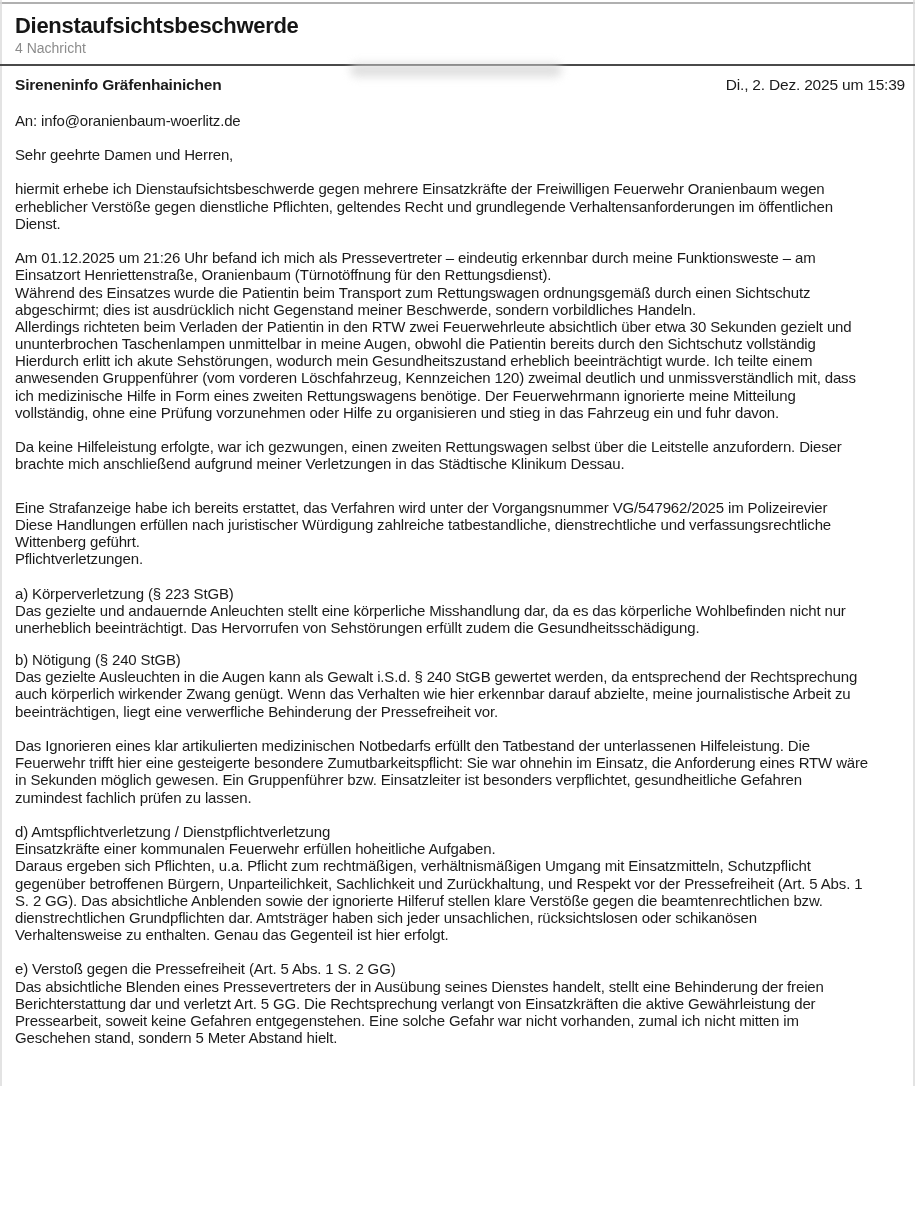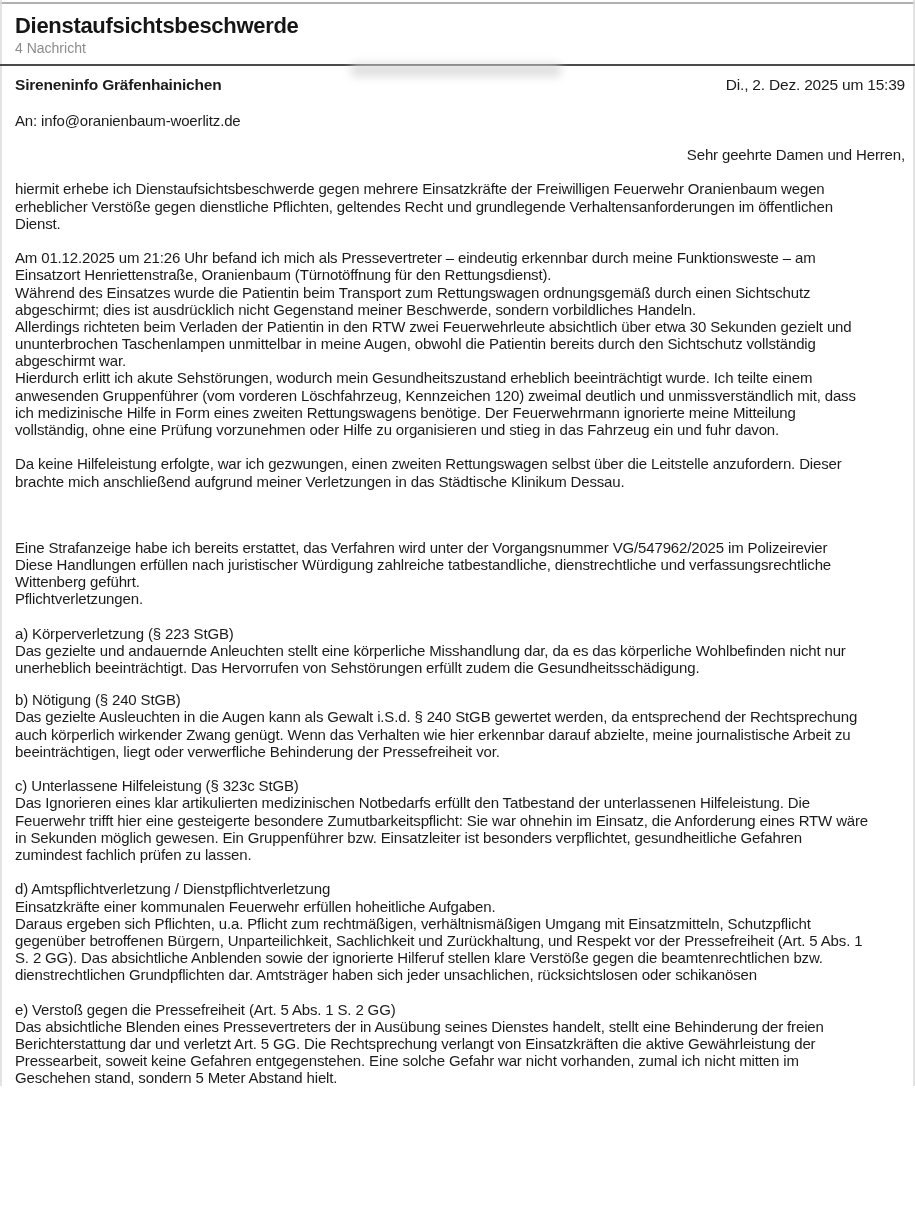--- a/index.html
+++ b/index.html
@@ -77,76 +77,75 @@
   <div class="msg-count">4 Nachricht</div>
 
   <div class="rule rule-header"></div>
 
   <div class="sender">Sireneninfo Gräfenhainichen</div>
   <div class="redacted-smudge"></div>
   <div class="date">Di., 2. Dez. 2025 um 15:39</div>
   <div class="addr addr-to">An: info@oranienbaum-woerlitz.de</div>
 
   <div class="body-text" id="body-container">
-      <div class="para" style="margin-top: 0px; text-align: right;">
+      <div class="para" style="margin-top: 0px;">
         <div class="line">Sehr geehrte Damen und Herren,</div>
       </div>
       <div class="para" style="margin-top: 17.2px;">
         <div class="line">hiermit erhebe ich Dienstaufsichtsbeschwerde gegen mehrere Einsatzkräfte der Freiwilligen Feuerwehr Oranienbaum wegen</div>
         <div class="line">erheblicher Verstöße gegen dienstliche Pflichten, geltendes Recht und grundlegende Verhaltensanforderungen im öffentlichen</div>
         <div class="line">Dienst.</div>
       </div>
       <div class="para" style="margin-top: 17.2px;">
         <div class="line">Am 01.12.2025 um 21:26 Uhr befand ich mich als Pressevertreter – eindeutig erkennbar durch meine Funktionsweste – am</div>
         <div class="line">Einsatzort Henriettenstraße, Oranienbaum (Türnotöffnung für den Rettungsdienst).</div>
         <div class="line">Während des Einsatzes wurde die Patientin beim Transport zum Rettungswagen ordnungsgemäß durch einen Sichtschutz</div>
         <div class="line">abgeschirmt; dies ist ausdrücklich nicht Gegenstand meiner Beschwerde, sondern vorbildliches Handeln.</div>
         <div class="line">Allerdings richteten beim Verladen der Patientin in den RTW zwei Feuerwehrleute absichtlich über etwa 30 Sekunden gezielt und</div>
         <div class="line">ununterbrochen Taschenlampen unmittelbar in meine Augen, obwohl die Patientin bereits durch den Sichtschutz vollständig</div>
-        <div class="line">abgeschirmt war.</div>
         <div class="line">Hierdurch erlitt ich akute Sehstörungen, wodurch mein Gesundheitszustand erheblich beeinträchtigt wurde. Ich teilte einem</div>
         <div class="line">anwesenden Gruppenführer (vom vorderen Löschfahrzeug, Kennzeichen 120) zweimal deutlich und unmissverständlich mit, dass</div>
         <div class="line">ich medizinische Hilfe in Form eines zweiten Rettungswagens benötige. Der Feuerwehrmann ignorierte meine Mitteilung</div>
         <div class="line">vollständig, ohne eine Prüfung vorzunehmen oder Hilfe zu organisieren und stieg in das Fahrzeug ein und fuhr davon.</div>
       </div>
       <div class="para" style="margin-top: 17.2px;">
         <div class="line">Da keine Hilfeleistung erfolgte, war ich gezwungen, einen zweiten Rettungswagen selbst über die Leitstelle anzufordern. Dieser</div>
         <div class="line">brachte mich anschließend aufgrund meiner Verletzungen in das Städtische Klinikum Dessau.</div>
       </div>
-      <div class="para" style="margin-top: 49px;">
+      <div class="para" style="margin-top: 26px;">
         <div class="line">Eine Strafanzeige habe ich bereits erstattet, das Verfahren wird unter der Vorgangsnummer VG/547962/2025 im Polizeirevier</div>
         <div class="line">Diese Handlungen erfüllen nach juristischer Würdigung zahlreiche tatbestandliche, dienstrechtliche und verfassungsrechtliche</div>
         <div class="line">Wittenberg geführt.</div>
         <div class="line">Pflichtverletzungen.</div>
       </div>
       <div class="para" style="margin-top: 17.2px;">
         <div class="line">a) Körperverletzung (§ 223 StGB)</div>
         <div class="line">Das gezielte und andauernde Anleuchten stellt eine körperliche Misshandlung dar, da es das körperliche Wohlbefinden nicht nur</div>
         <div class="line">unerheblich beeinträchtigt. Das Hervorrufen von Sehstörungen erfüllt zudem die Gesundheitsschädigung.</div>
       </div>
       <div class="para" style="margin-top: 15px;">
         <div class="line">b) Nötigung (§ 240 StGB)</div>
         <div class="line">Das gezielte Ausleuchten in die Augen kann als Gewalt i.S.d. § 240 StGB gewertet werden, da entsprechend der Rechtsprechung</div>
         <div class="line">auch körperlich wirkender Zwang genügt. Wenn das Verhalten wie hier erkennbar darauf abzielte, meine journalistische Arbeit zu</div>
-        <div class="line">beeinträchtigen, liegt oder verwerfliche Behinderung der Pressefreiheit vor.</div>
+        <div class="line">beeinträchtigen, liegt eine verwerfliche Behinderung der Pressefreiheit vor.</div>
       </div>
       <div class="para" style="margin-top: 17.2px;">
-        <div class="line">c) Unterlassene Hilfeleistung (§ 323c StGB)</div>
         <div class="line">Das Ignorieren eines klar artikulierten medizinischen Notbedarfs erfüllt den Tatbestand der unterlassenen Hilfeleistung. Die</div>
         <div class="line">Feuerwehr trifft hier eine gesteigerte besondere Zumutbarkeitspflicht: Sie war ohnehin im Einsatz, die Anforderung eines RTW wäre</div>
         <div class="line">in Sekunden möglich gewesen. Ein Gruppenführer bzw. Einsatzleiter ist besonders verpflichtet, gesundheitliche Gefahren</div>
         <div class="line">zumindest fachlich prüfen zu lassen.</div>
       </div>
       <div class="para" style="margin-top: 17.2px;">
         <div class="line">d) Amtspflichtverletzung / Dienstpflichtverletzung</div>
         <div class="line">Einsatzkräfte einer kommunalen Feuerwehr erfüllen hoheitliche Aufgaben.</div>
         <div class="line">Daraus ergeben sich Pflichten, u.a. Pflicht zum rechtmäßigen, verhältnismäßigen Umgang mit Einsatzmitteln, Schutzpflicht</div>
         <div class="line">gegenüber betroffenen Bürgern, Unparteilichkeit, Sachlichkeit und Zurückhaltung, und Respekt vor der Pressefreiheit (Art. 5 Abs. 1</div>
         <div class="line">S. 2 GG). Das absichtliche Anblenden sowie der ignorierte Hilferuf stellen klare Verstöße gegen die beamtenrechtlichen bzw.</div>
         <div class="line">dienstrechtlichen Grundpflichten dar. Amtsträger haben sich jeder unsachlichen, rücksichtslosen oder schikanösen</div>
+        <div class="line">Verhaltensweise zu enthalten. Genau das Gegenteil ist hier erfolgt.</div>
       </div>
       <div class="para" style="margin-top: 17.2px;">
         <div class="line">e) Verstoß gegen die Pressefreiheit (Art. 5 Abs. 1 S. 2 GG)</div>
         <div class="line">Das absichtliche Blenden eines Pressevertreters der in Ausübung seines Dienstes handelt, stellt eine Behinderung der freien</div>
         <div class="line">Berichterstattung dar und verletzt Art. 5 GG. Die Rechtsprechung verlangt von Einsatzkräften die aktive Gewährleistung der</div>
         <div class="line">Pressearbeit, soweit keine Gefahren entgegenstehen. Eine solche Gefahr war nicht vorhanden, zumal ich nicht mitten im</div>
         <div class="line">Geschehen stand, sondern 5 Meter Abstand hielt.</div>
       </div>
     </div>
 

